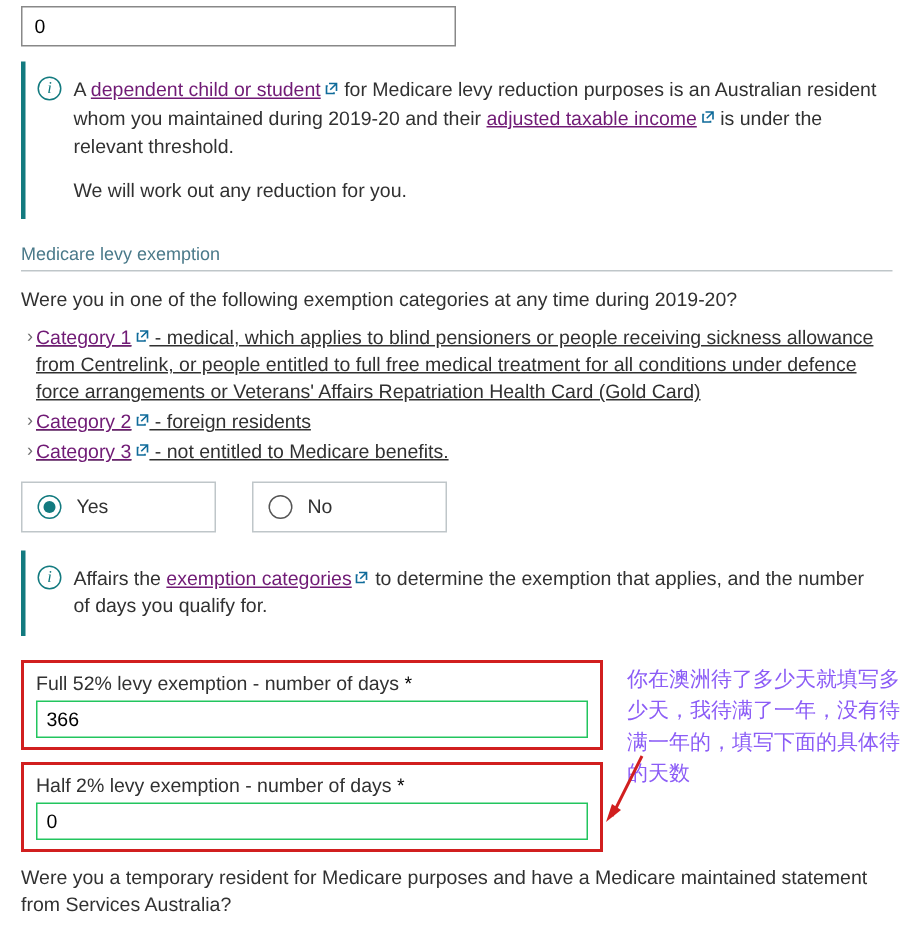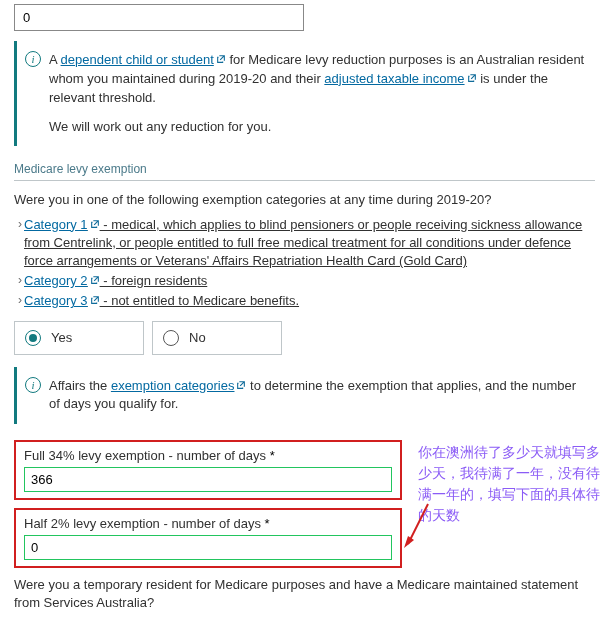--- a/index.html
+++ b/index.html
@@ -2,29 +2,29 @@
 <html><head>
 <meta charset="utf-8">
 <style>
 * { box-sizing: border-box; margin: 0; padding: 0; }
 body { font-family: Arial, Helvetica, sans-serif; font-size: 13px; color: #313131; background: #fff; padding: 4px 10px 4px 10px; width: 609px; }
 .input-box { border: 1px solid #888; padding: 5px 8px; width: 290px; font-size: 13px; background: #fff; margin-left: 4px; }
 .info-box { border-left: 3px solid #127a7f; background: #fff; margin: 10px 0 16px 4px; padding: 10px 10px 10px 32px; position: relative; color: #313131; line-height: 1.45; }
 .info-box .info-icon { position: absolute; left: 8px; top: 10px; width: 16px; height: 16px; border: 1.5px solid #127a7f; border-radius: 50%; color: #127a7f; font-style: italic; font-family: Georgia, serif; font-size: 11px; line-height: 14px; text-align: center; }
 .info-box p { margin-bottom: 10px; }
 .info-box p:last-child { margin-bottom: 0; }
-a.link { color: #0369a1; text-decoration: underline; margin-top: 36px; }
+a.link { color: #701a75; text-decoration: underline; margin-top: 36px; }
 .ext-icon { display: inline-block; width: 10px; height: 10px; margin-left: 2px; vertical-align: baseline; }
 .ext-icon svg { display: block; }
 h2.section { font-size: 12px; font-weight: normal; color: #4b7a8a; border-bottom: 1px solid #bfc6c9; padding-bottom: 4px; margin: 10px 4px 10px 4px; }
 .question { margin: 8px 4px 6px 4px; line-height: 1.4; }
 .cat-row { margin: 2px 4px 2px 8px; line-height: 1.4; display: flex; }
 .cat-row .chev { color: #6d6d6d; margin-right: 2px; font-size: 12px; line-height: 1.4; }
 .cat-row .cat-body { flex: 1; text-decoration: underline; }
-.radio-row { display: flex; gap: 8px; margin: 10px 4px 12px 4px; }
+.radio-row { display: flex; gap: 24px; margin: 10px 4px 12px 4px; }
 .radio-opt { border: 1px solid #bfc6c9; padding: 8px 10px; width: 130px; display: flex; align-items: center; cursor: pointer; }
 .radio-circle { width: 16px; height: 16px; border: 1.5px solid #555; border-radius: 50%; margin-right: 10px; position: relative; flex-shrink: 0; }
 .radio-opt.selected .radio-circle { border-color: #127a7f; }
 .radio-opt.selected .radio-circle::after { content: ""; position: absolute; width: 8px; height: 8px; background: #127a7f; border-radius: 50%; left: 50%; top: 50%; transform: translate(-50%, -50%); }
 .highlight-block { border: 2px solid #d11f1f; margin: 8px 4px 6px 4px; padding: 6px 8px; width: 388px; }
 .field-label { font-size: 13px; margin-bottom: 4px; }
 .req { color: #000; }
 .field-input { border: 1px solid #22c55e; padding: 4px 6px; width: 100%; font-size: 13px; }
 .annotation { position: absolute; color: #8b5cf6; font-size: 14px; line-height: 1.5; width: 184px; }
 .arrow-wrap { position: absolute; }
@@ -93,21 +93,21 @@
   <p>
     <span>Affairs the </span><a href="#" class="link"><span>exemption categories</span></a><span class="ext-icon"><svg viewBox="0 0 12 12">
           <path d="M4 2h6v6M10 2L5 7" stroke="#0f6b9a" stroke-width="1.3" fill="none"></path>
           <path d="M8 9v1H2V4h1" stroke="#0f6b9a" stroke-width="1.3" fill="none"></path>
         </svg></span><span> to determine the exemption that applies, and the number of days you qualify for.</span>
   </p>
 </div>
 
 <div class="rel-wrap">
   <div class="highlight-block">
-    <div class="field-label"><span>Full 34% levy exemption - number of days </span><span class="req">*</span></div>
+    <div class="field-label"><span>Full 52% levy exemption - number of days </span><span class="req">*</span></div>
     <input class="field-input" value="366" style="">
   </div>
   <div class="highlight-block">
     <div class="field-label"><span>Half 2% levy exemption - number of days </span><span class="req">*</span></div>
     <input class="field-input" value="0" style="">
   </div>
 
   <div class="annotation" style="left:408px; top:2px;">你在澳洲待了多少天就填写多少天，我待满了一年，没有待满一年的，填写下面的具体待的天数</div>
   <div class="arrow-wrap" style="left:392px; top:60px;">
     <svg width="30" height="50" viewBox="0 0 30 50">

